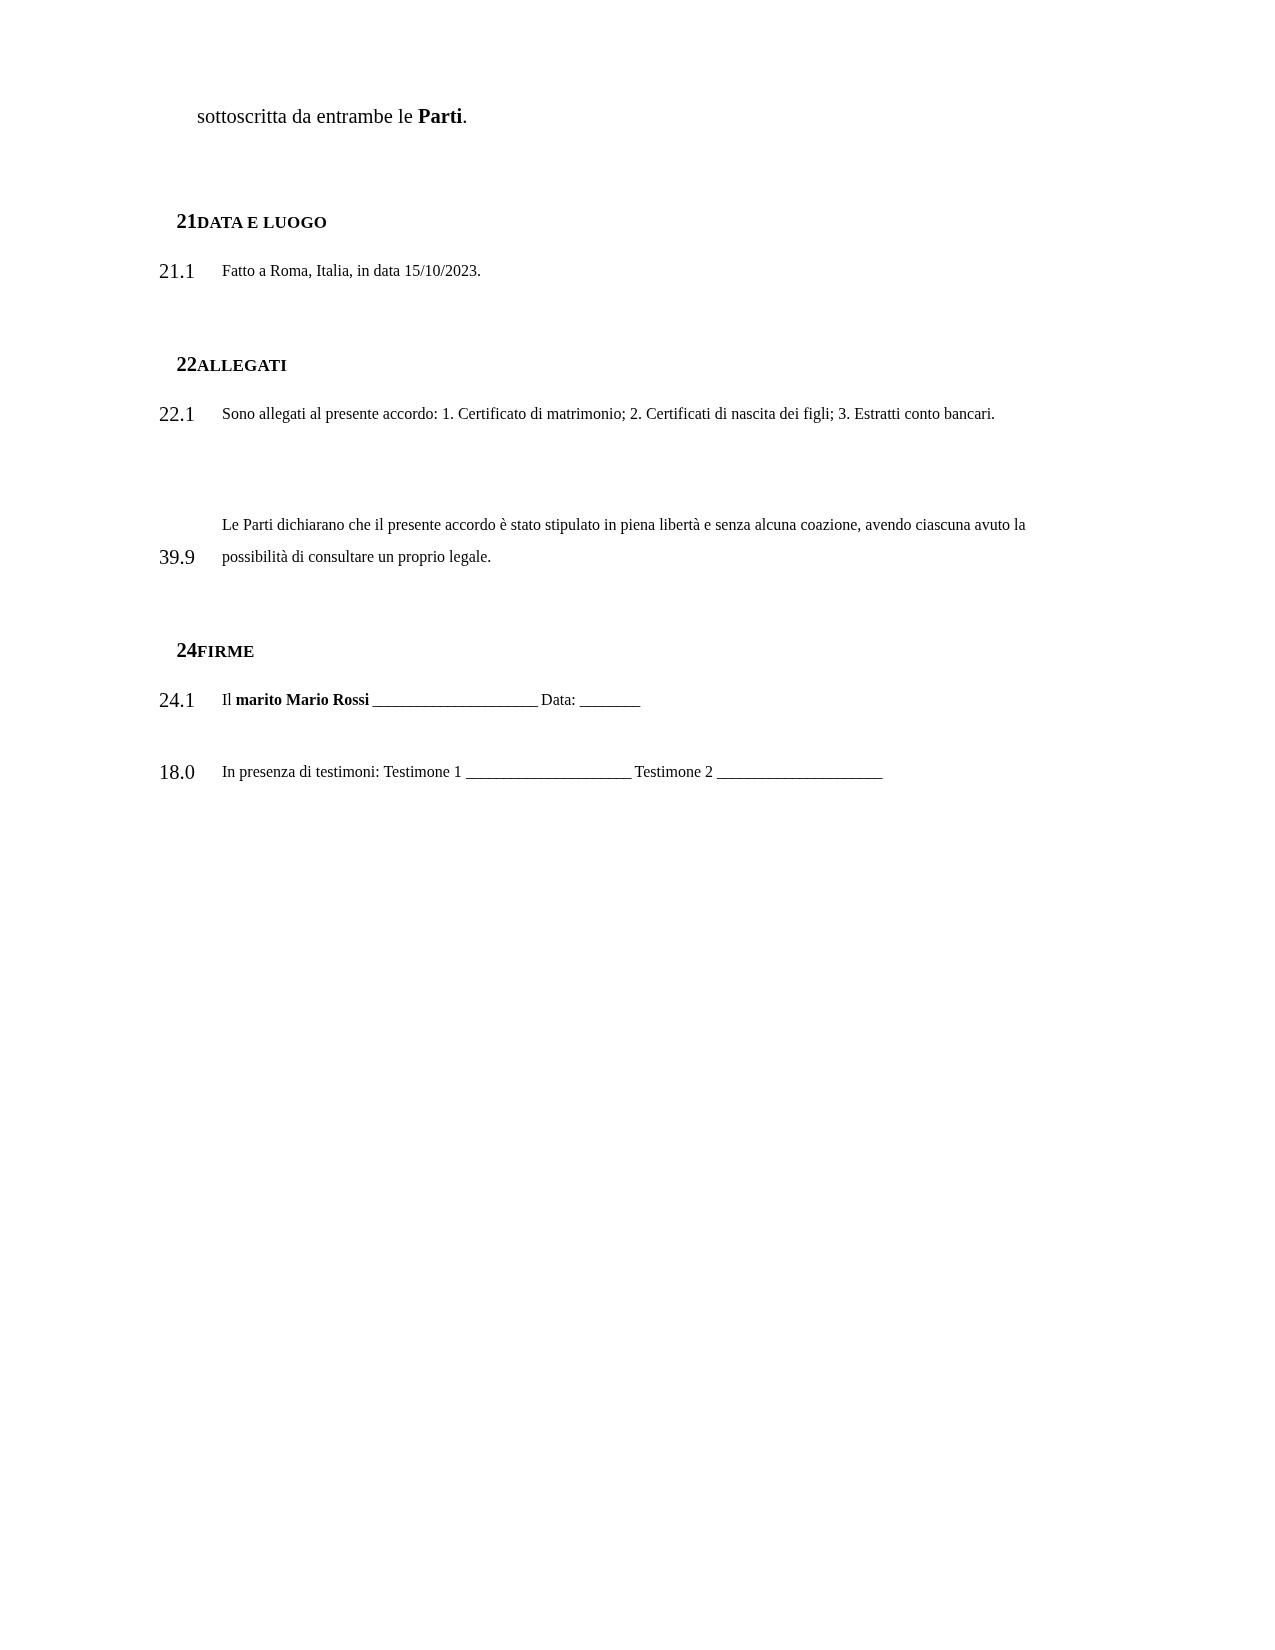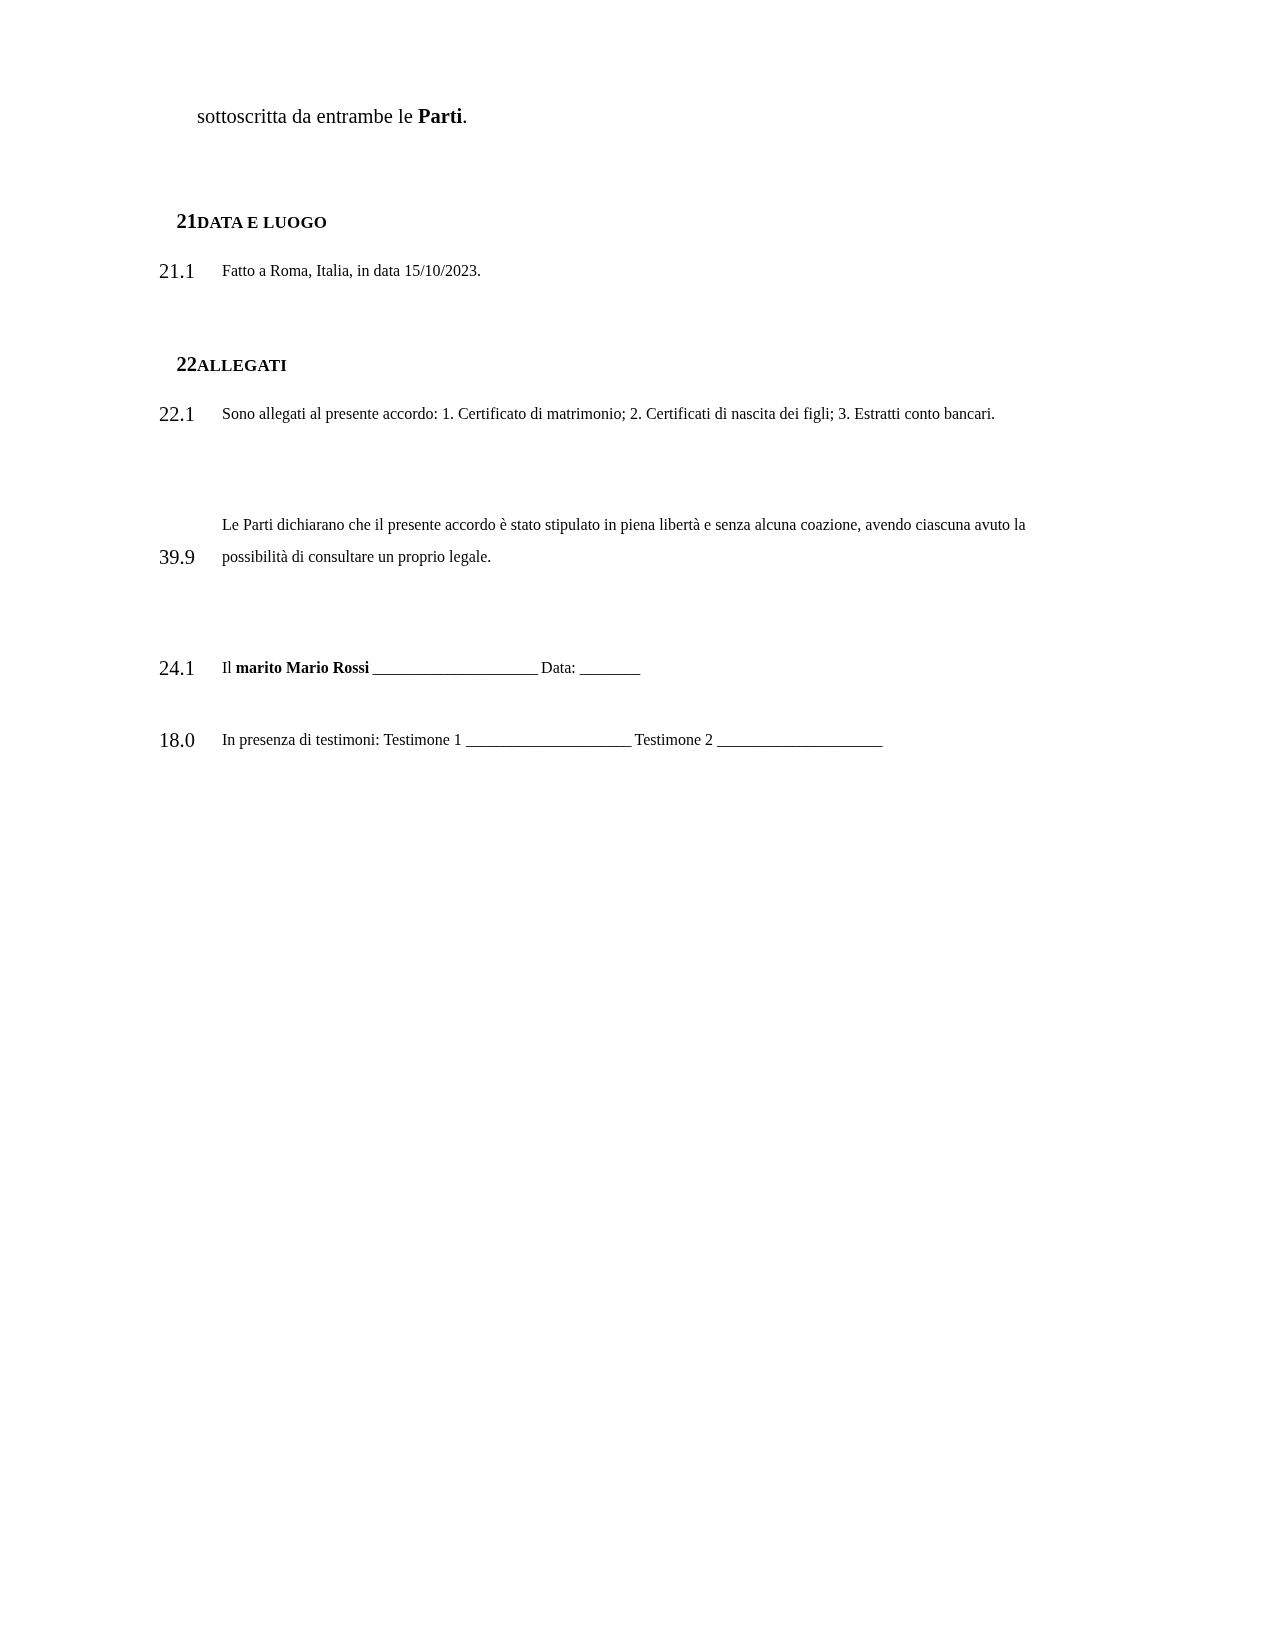--- a/index.html
+++ b/index.html
@@ -126,20 +126,24 @@
     <div class="gap-before-heading"></div>
 
     <div class="gap-heading-to-para"></div>
     <div class="row">
       <div class="num">39.9</div>
       <div class="body">Le Parti dichiarano che il presente accordo è stato stipulato in piena libertà e senza alcuna coazione, avendo ciascuna avuto la possibilità di consultare un proprio legale.</div>
     </div>
 
     <div class="gap-before-heading"></div>
 
+    <div class="heading-row">
+      <div class="heading-num">24</div>
+      <div class="heading-title">FIRME</div>
+    </div>
     <div class="gap-heading-to-para"></div>
 
     <div class="row">
       <div class="num">24.1</div>
       <div class="body"><span>Il </span><b>marito Mario Rossi</b><span class="blank"> ______________________ </span><span>Data: </span><span class="blank">________</span></div>
     </div>
 
     <div class="gap-para-to-para"></div>
 
 

